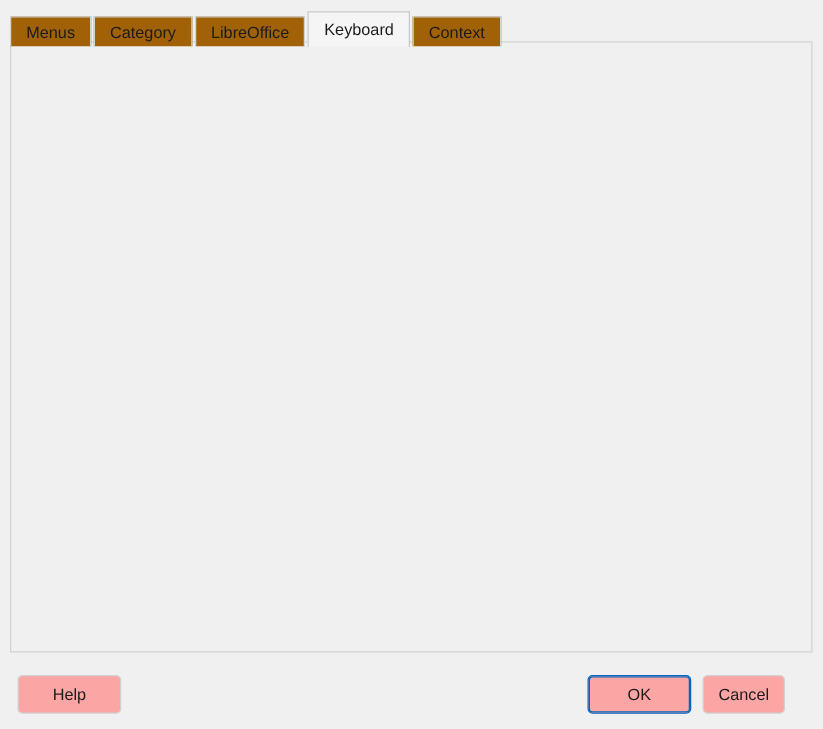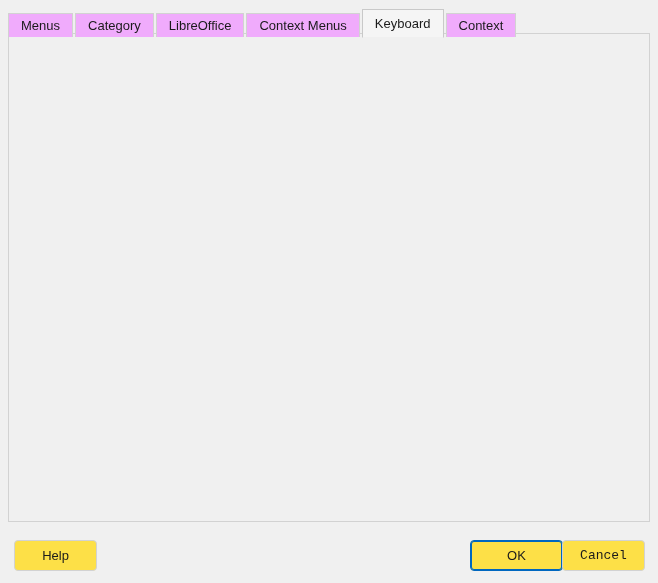--- a/index.html
+++ b/index.html
@@ -7,21 +7,21 @@
   body {
     width:658px; height:583px; position:relative; overflow:hidden;
     background:#f0f0f0; color:#1b1b1b;
     font-family:"Liberation Sans", sans-serif; font-size:13px;
   }
 
   
   .tab-bar { position:absolute; left:8px; top:9px; display:flex; align-items:flex-end; z-index:3; }
   .tab {
     height:24px; padding:0 12px; line-height:24px; margin-right:2px;
-    background:#f0abfc; border:1px solid #d2d2d2; border-bottom:none;
+    background:#a16207; border:1px solid #d2d2d2; border-bottom:none;
     white-space:nowrap; cursor:default;
   }
   .tab.active {
     height:29px; line-height:28px; background:#f5f5f5;
     border:1px solid #c9c9c9; border-bottom:1px solid #f0f0f0;
     margin-bottom:-1px; position:relative; z-index:4;text-align:right;
   }
   .tab-panel {
     position:absolute; left:8px; top:33px; width:642px; height:489px;
     border:1px solid #d2d2d2; background:#f0f0f0; z-index:1;
@@ -46,21 +46,21 @@
   
   .sec-label { position:absolute; white-space:nowrap; }
 
   
   .radio-row { position:absolute; left:556px; display:flex; align-items:center; gap:6px; cursor:default; }
   .radio { width:14px; height:14px; border-radius:50%; background:#ffffff; border:1px solid #8a8a8a; flex:0 0 auto; }
   .radio.checked { border:4px solid #005fb8; }
 
   
   .btn {
-    position:absolute; background:#fde047; border:1px solid #d2d2d2; border-radius:4px;
+    position:absolute; background:#fca5a5; border:1px solid #d2d2d2; border-radius:4px;
     display:flex; align-items:center; justify-content:center;
     font-family:"Liberation Sans", sans-serif; font-size:13px; color:#1b1b1b; cursor:default;
   }
   .btn.side { left:556px; width:84px; height:26px; }
   .btn.disabled { background:#fbfbfb; border-color:#e2e2e2; color:#a6a6a6; }
   .btn.default { border:1px solid #0067c0; box-shadow: inset 0 0 0 1px #0067c0; }
 
   
   #search-input {
     position:absolute; left:14px; top:288px; width:631px; height:24px;
@@ -78,21 +78,20 @@
 </style>
 </head>
 <body>
 
 <div class="tab-panel"></div>
 
 <div class="tab-bar" id="tab-bar">
     <div class="tab">Menus</div>
     <div class="tab">Category</div>
     <div class="tab">LibreOffice</div>
-    <div class="tab">Context Menus</div>
     <div class="tab active">Keyboard</div>
     <div class="tab">Context</div>
   </div>
 
 <div class="sec-label" style="left:16px; top:40px;">Shortcut Keys</div>
 <div class="listbox" id="shortcut-list">
   <div id="shortcut-rows">
       <div class="lrow sel focused grayed"><span class="key-col">F1</span><span></span></div>
       <div class="lrow"><span class="key-col">F2</span><span>Edit Formula</span></div>
       <div class="lrow"><span class="key-col">F3</span><span>Run AutoText Entry</span></div>
@@ -157,14 +156,14 @@
       <div class="lrow">.uno:OptionsSecurityDialog</div>
     </div>
   <div class="vthumb" style="right:6px; top:19px; height:16px;"></div>
   <div class="hthumb" style="left:12px; bottom:6px; width:130px;"></div>
 </div>
 
 <div class="sec-label" style="left:442px; top:322px;">Keys</div>
 <div class="listbox" id="keys-list"></div>
 
 <div class="btn" style="left:14px; top:540px; width:83px; height:31px;">Help</div>
-<div class="btn default" style="left:470px; top:540px; width:93px; height:31px;">OK</div>
-<div class="btn" style="left:562px; top:540px; width:83px; height:31px;font-family:Liberation Mono, monospace;">Cancel</div>
+<div class="btn default" style="left:470px; top:540px; width:83px; height:31px;">OK</div>
+<div class="btn" style="left:562px; top:540px; width:66px; height:31px;">Cancel</div>
 
 </body></html>

